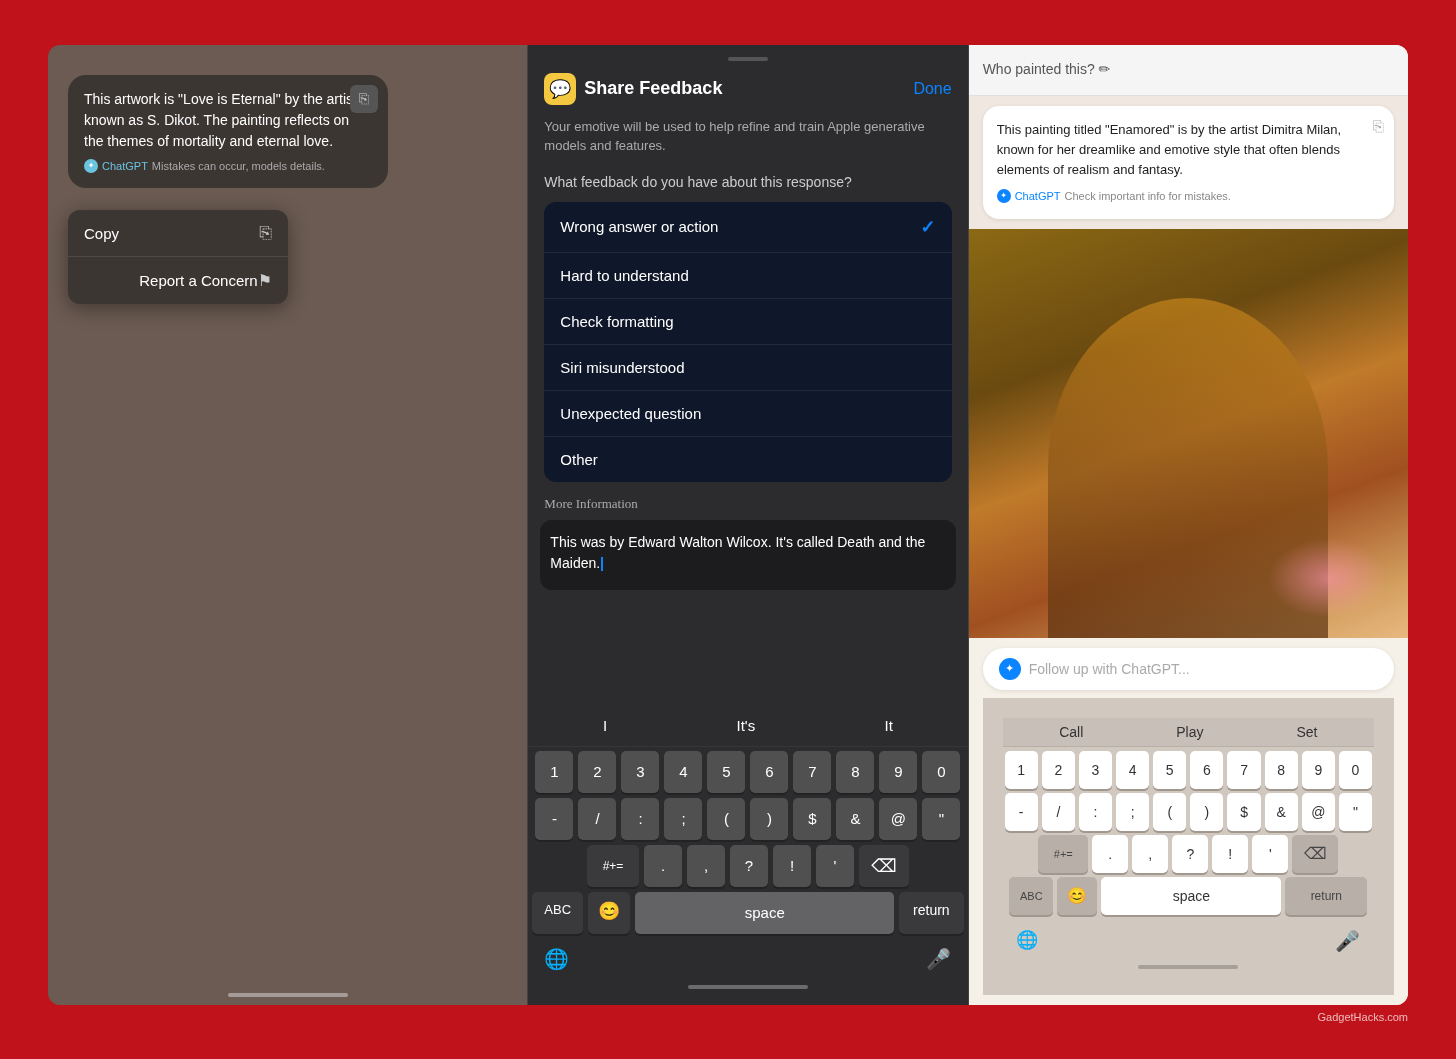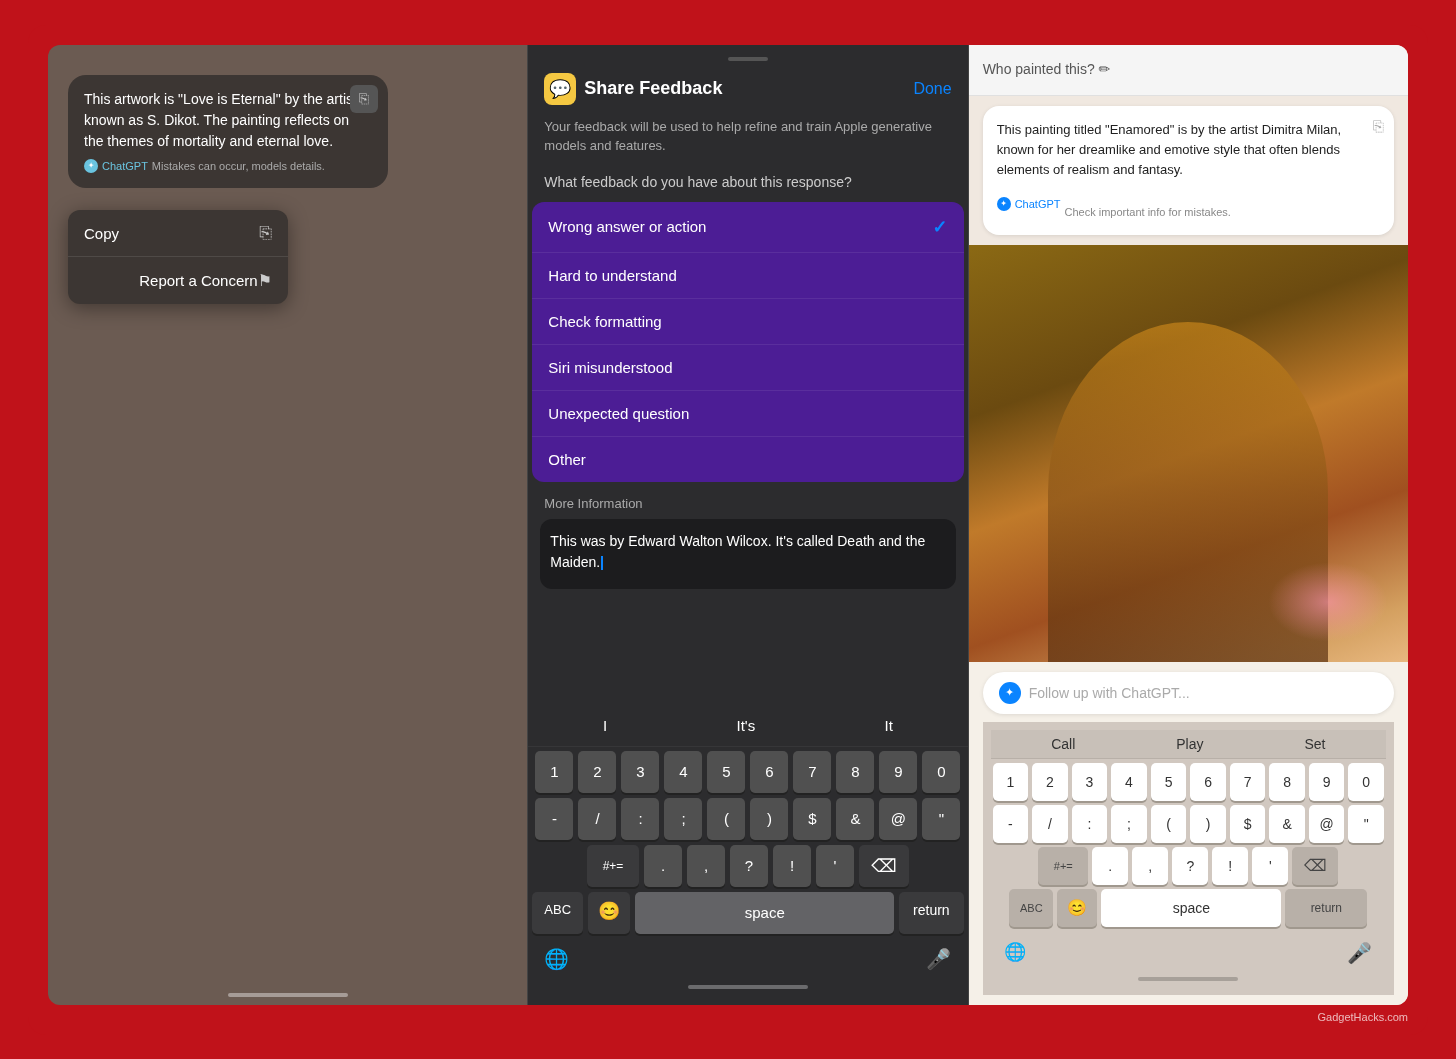--- a/index.html
+++ b/index.html
@@ -191,23 +191,23 @@
       font-size: 13px;
       padding: 0 16px 10px 16px;
       line-height: 1.5;
     }
     .feedback-question {
       color: #ccc;
       font-size: 14px;
       padding: 8px 16px 12px 16px;
     }
     .feedback-options {
-      background: #4c1d95;
+      background: #0f172a;
       border-radius: 12px;
-      margin: 0 4px;
+      margin: 0 16px;
       overflow: hidden;
     }
     .feedback-option {
       display: flex;
       align-items: center;
       justify-content: space-between;
       padding: 14px 16px;
       color: #fff;
       font-size: 15px;
       border-bottom: 1px solid rgba(255,255,255,0.08);
@@ -221,20 +221,21 @@
     }
     .checkmark {
       color: #0a84ff;
       font-size: 18px;
       font-weight: bold;
     }
     .more-info-label {
       color: #aaa;
       font-size: 13px;
       padding: 14px 31px 8px 16px;
+      font-family: Liberation Serif, serif;
     }
     .more-info-input {
       background: #1c1c1e;
       border-radius: 12px;
       margin: 0 12px;
       padding: 12px 10px;
       color: #fff;
       font-size: 14px;
       line-height: 1.5;
       min-height: 70px;
@@ -442,21 +443,21 @@
       color: #fff;
       flex-shrink: 0;
     }
     .chatgpt-input-placeholder {
       color: #aaa;
       font-size: 14px;
     }
     
     .keyboard-right {
       background: #d1c8c0;
-      padding: 8px;
+      padding: 20px;
     }
     .autocomplete-bar-right {
       display: flex;
       justify-content: space-around;
       padding: 6px 10px;
       background: #c8c0b8;
       border-bottom: 1px solid #b8b0a8;
     }
     .autocomplete-word-right {
       color: #333;
@@ -566,21 +567,21 @@
     <div class="middle-header-bar">
       <div class="middle-drag-handle"></div>
       <div class="middle-title-row">
         <div class="feedback-title-group">
           <div class="feedback-icon">💬</div>
           <span class="feedback-title">Share Feedback</span>
         </div>
         <span class="done-button">Done</span>
       </div>
     </div>
-    <div class="feedback-subtitle">Your feedback will be used to help refine and train Apple generative models and features.</div>
+    <div class="feedback-subtitle">Your emotive will be used to help refine and train Apple generative models and features.</div>
     <div class="feedback-question">What feedback do you have about this response?</div>
     <div class="feedback-options">
       <div class="feedback-option selected">
         <span>Wrong answer or action</span>
         <span class="checkmark">✓</span>
       </div>
       <div class="feedback-option">
         <span>Hard to understand</span>
       </div>
       <div class="feedback-option">
@@ -661,21 +662,21 @@
       <div class="right-question">
         <span>Who painted this? ✏</span>
       </div>
     </div>
     <div class="right-answer-bubble">
       <span class="right-copy-icon">⎘</span>
       <span>This painting titled "Enamored" is by the artist Dimitra Milan, known for her dreamlike and emotive style that often blends elements of realism and fantasy.</span>
       <div class="chatgpt-tag-right">
         <div class="chatgpt-tag-icon" style="background:#0a84ff;">✦</div>
         <span>ChatGPT</span>
-        <span style="color:#888;margin-top:16px;">Check important info for mistakes.</span>
+        <span style="color:#888;">Check important info for mistakes.</span>
       </div>
     </div>
     <div class="painting-image-area">
       <div class="figure-overlay"></div>
       <div class="pink-glow"></div>
     </div>
     <div class="right-bottom">
       <div class="chatgpt-input-bar">
         <div class="chatgpt-input-icon">✦</div>
         <span class="chatgpt-input-placeholder">Follow up with ChatGPT...</span>

